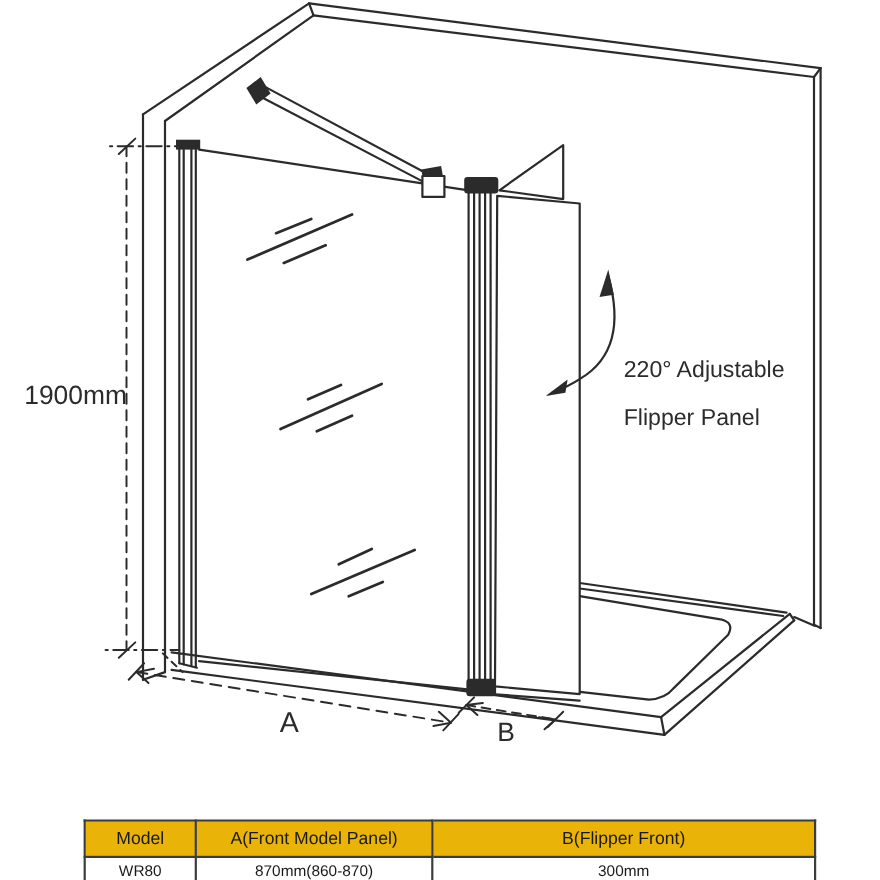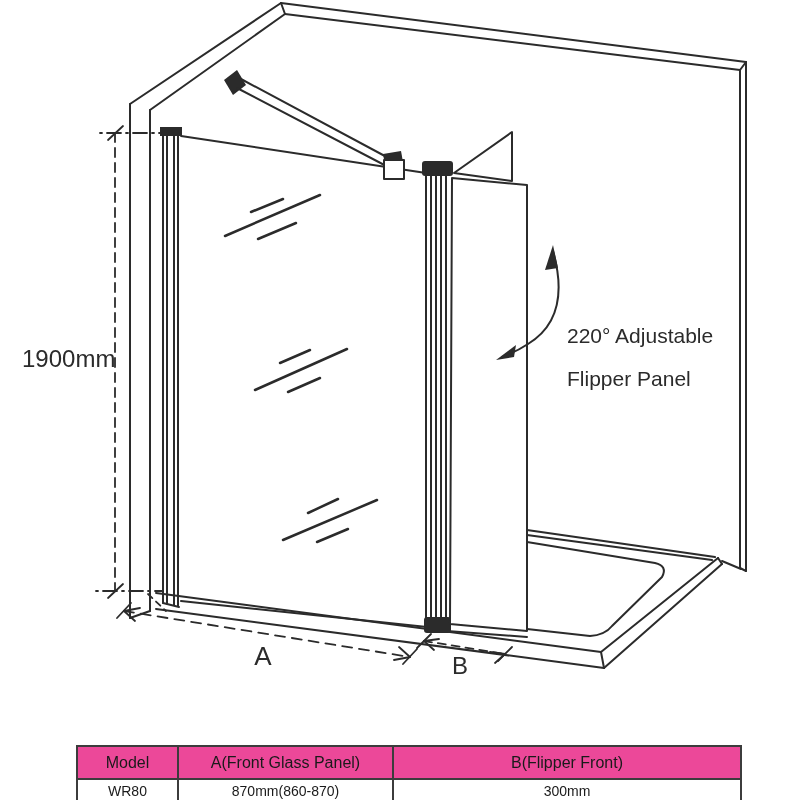--- a/index.html
+++ b/index.html
@@ -14,21 +14,21 @@
   #spec-table{
     position:absolute;left:76px;top:745px;width:664px;
     border-collapse:collapse;table-layout:fixed;
     font-family:"Liberation Sans", sans-serif;color:#1a1a1a;
   }
   #spec-table th, #spec-table td{
     border:2px solid #3c3c3c;text-align:center;vertical-align:middle;
     overflow:hidden;white-space:nowrap;
   }
   #spec-table th{
-    background:#ec4899;font-weight:normal;font-size:16px;height:29px;
+    background:#eab308;font-weight:normal;font-size:16px;height:29px;
   }
   #spec-table td{
     background:#ffffff;font-size:14px;height:20px;
   }
 </style>
 </head>
 <body>
 
 <div id="stage">
 
@@ -153,21 +153,21 @@
 
   <table id="spec-table">
     <colgroup>
       <col style="width:101px">
         <col style="width:215px">
         <col style="width:348px">
     </colgroup>
     <thead>
       <tr>
         <th>Model</th>
-        <th>A(Front Glass Panel)</th>
+        <th>A(Front Model Panel)</th>
         <th>B(Flipper Front)</th>
       </tr>
     </thead>
     <tbody>
       <tr>
         <td>WR80</td>
         <td>870mm(860-870)</td>
         <td>300mm</td>
       </tr>
     </tbody>

